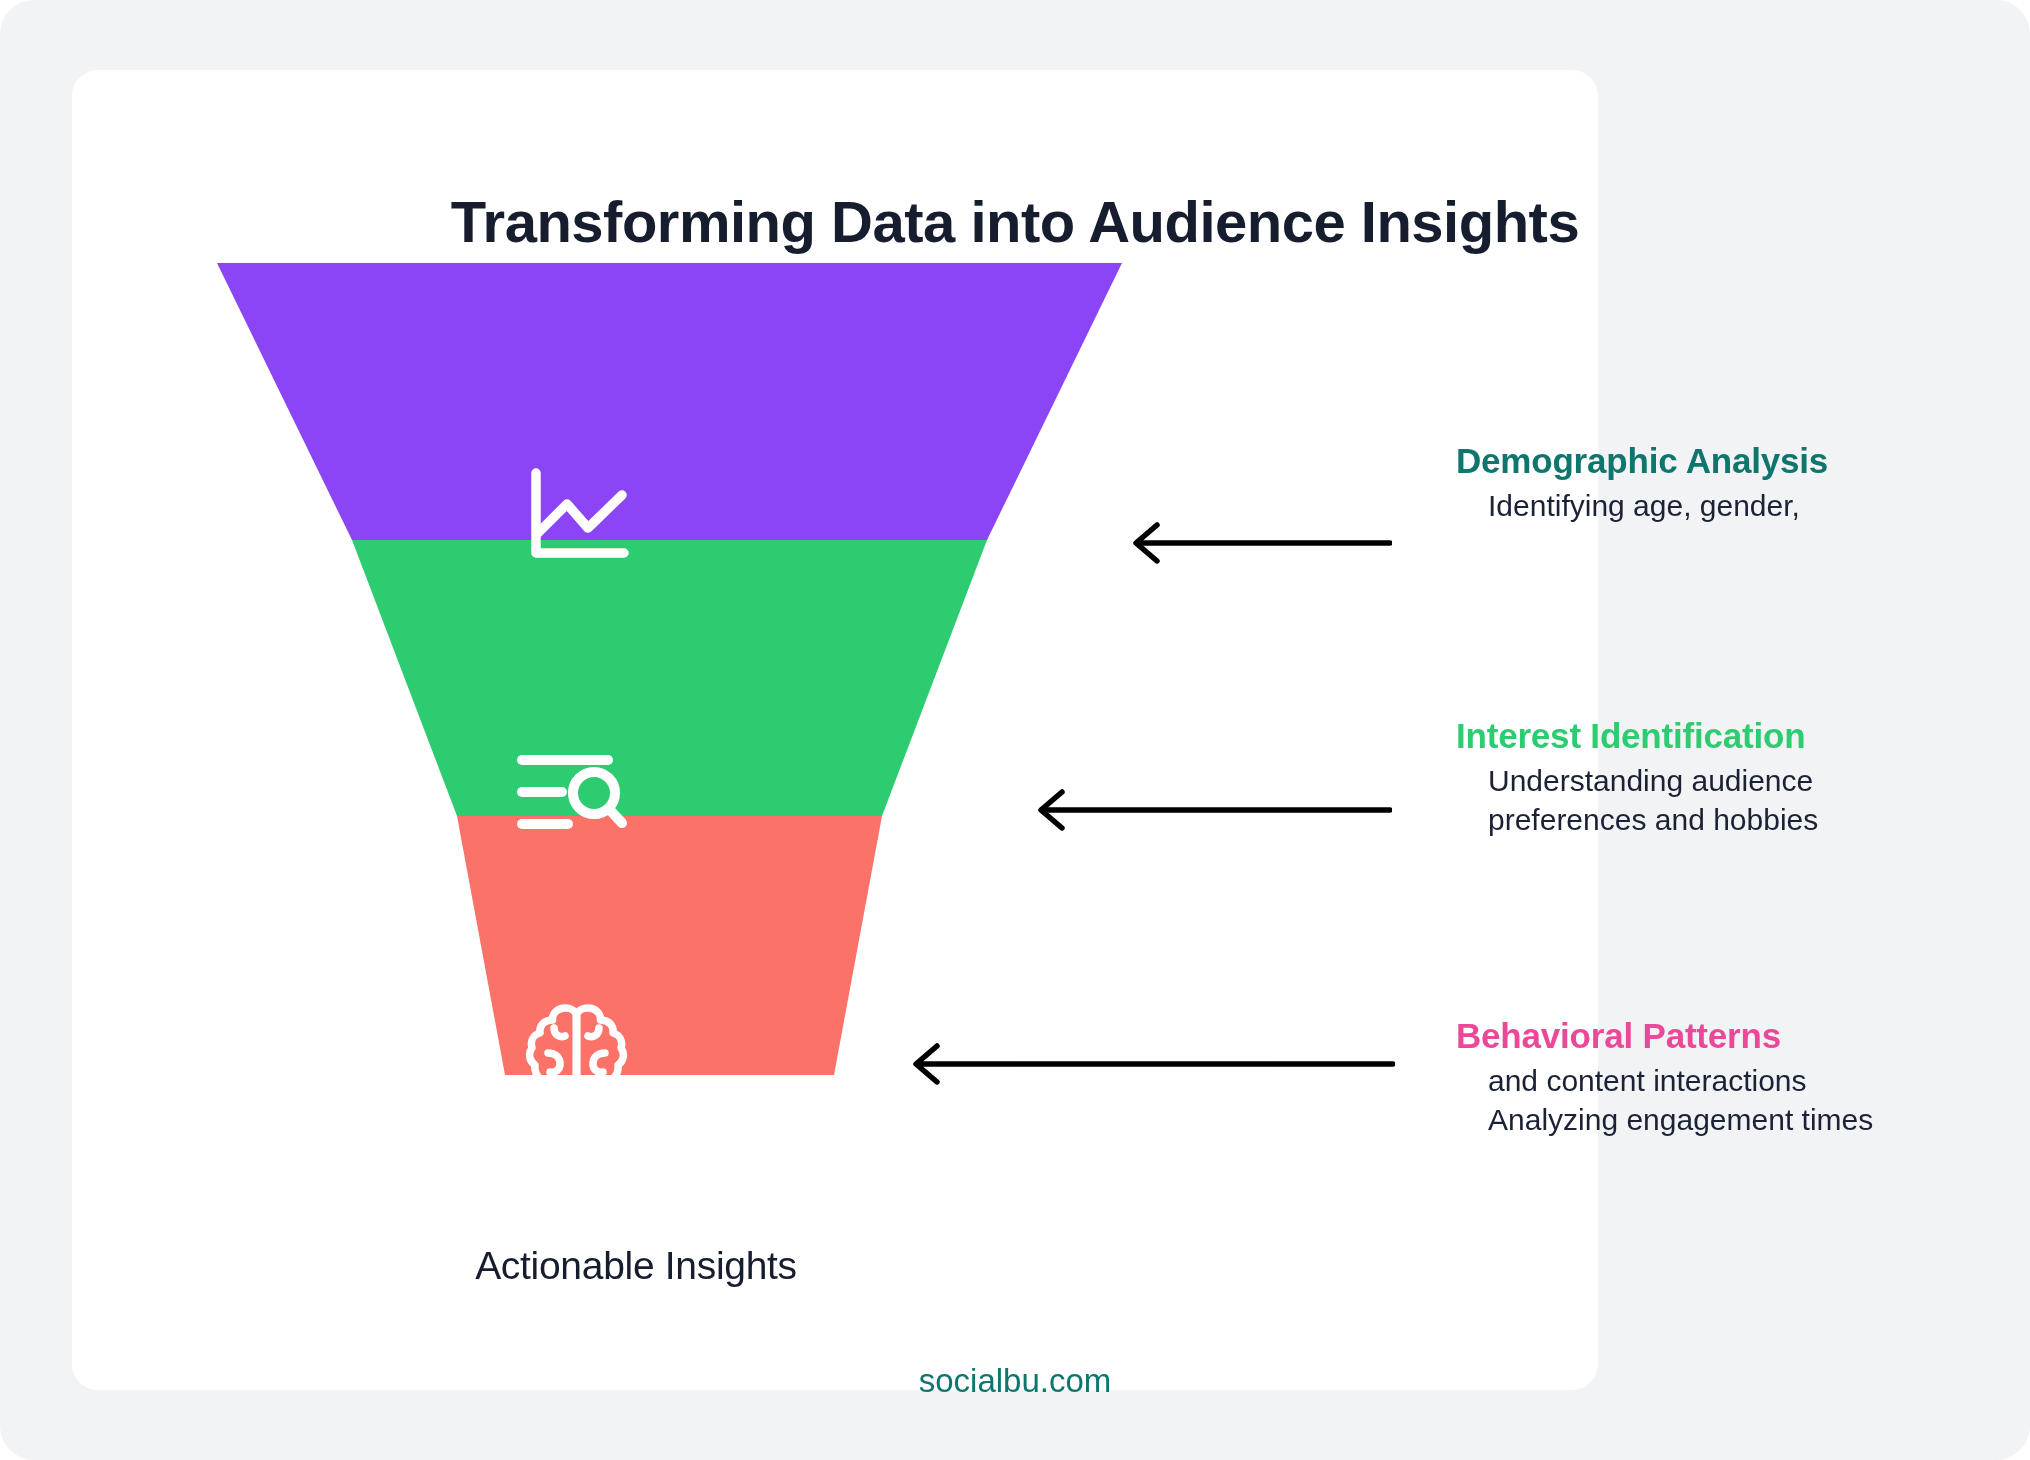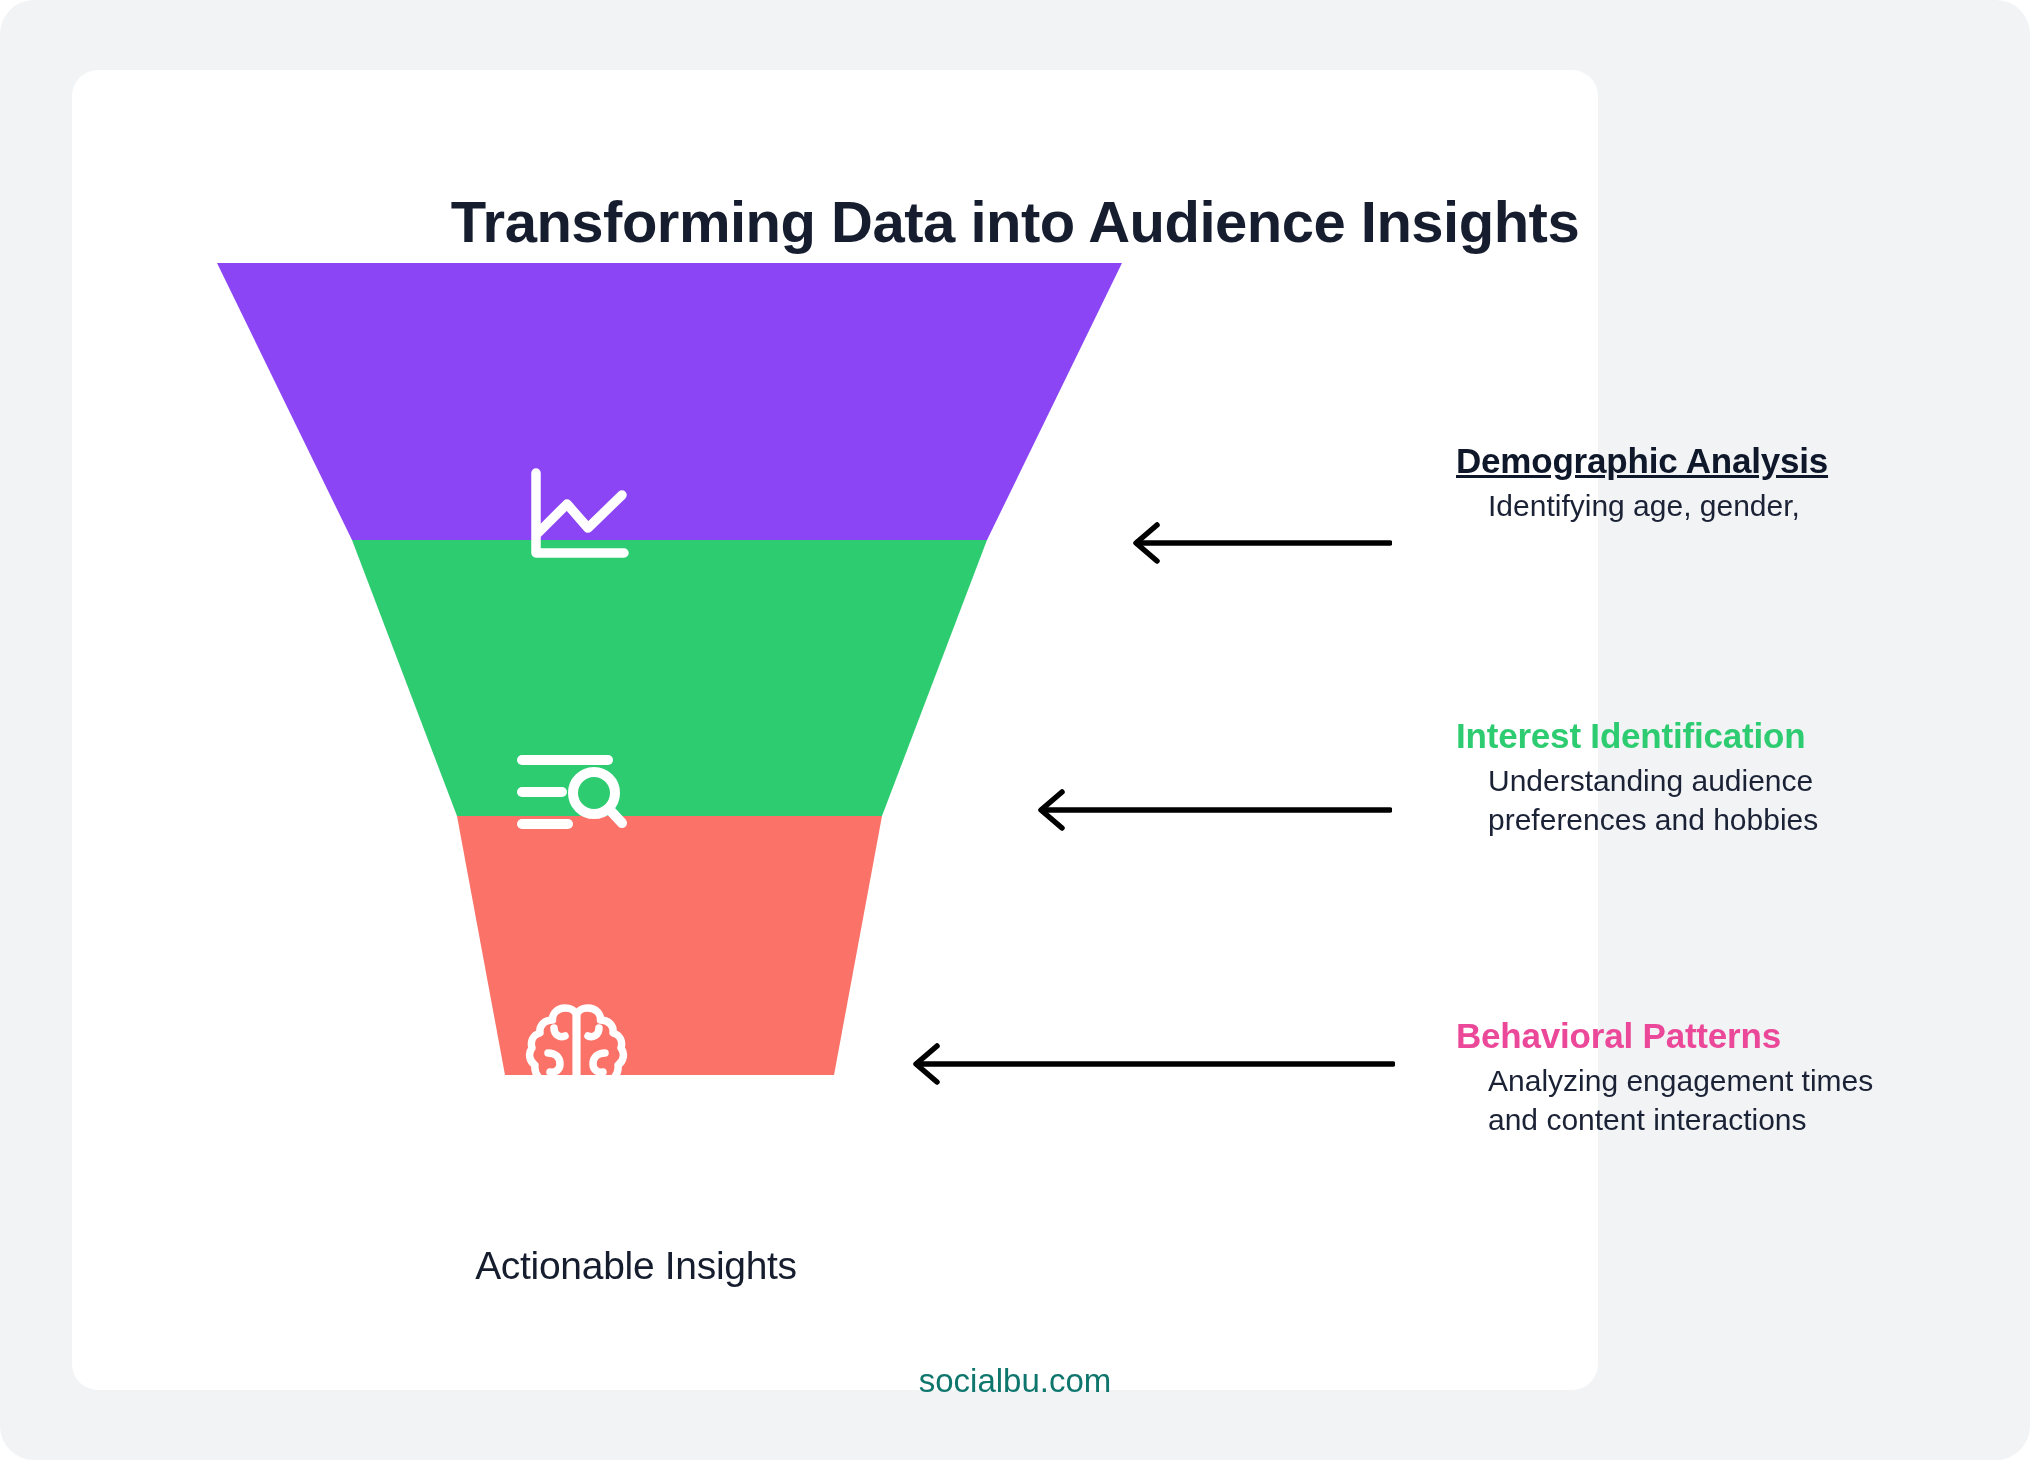--- a/index.html
+++ b/index.html
@@ -206,39 +206,39 @@
     </svg>
 
     <svg id="arrow-3" class="arrow-svg" width="488" height="46" viewBox="0 0 488 46">
       <g fill="none" stroke="#000000" stroke-width="5.5" stroke-linecap="round" stroke-linejoin="round">
         <path d="M486,23 L10,23" stroke="#000000"></path>
         <path d="M30,5 L9,23 L30,41" stroke="#000000"></path>
       </g>
     </svg>
 
     <div class="anno" id="anno-0">
-      <div class="anno-title" style="color: #0f172a; text-decoration: underline;">Demographic Analysis</div>
+      <div class="anno-title" style="color: #0f766e;">Demographic Analysis</div>
       <div class="anno-desc">
         <span>Identifying age, gender,</span>
       </div>
     </div>
 
     <div class="anno" id="anno-1">
       <div class="anno-title" style="color: rgb(46, 204, 113);">Interest Identification</div>
       <div class="anno-desc">
         <span>Understanding audience</span>
         <span>preferences and hobbies</span>
       </div>
     </div>
 
     <div class="anno" id="anno-2">
       <div class="anno-title" style="color: #ec4899; margin-top: 25px;">Behavioral Patterns</div>
       <div class="anno-desc">
+        <span>and content interactions</span>
         <span>Analyzing engagement times</span>
-        <span>and content interactions</span>
       </div>
     </div>
 
     <div id="bottom-label" style="color: rgb(22, 29, 46);">Actionable Insights</div>
 
     <div id="footer-watermark">socialbu.com</div>
 
   </div>
 </div>
 

